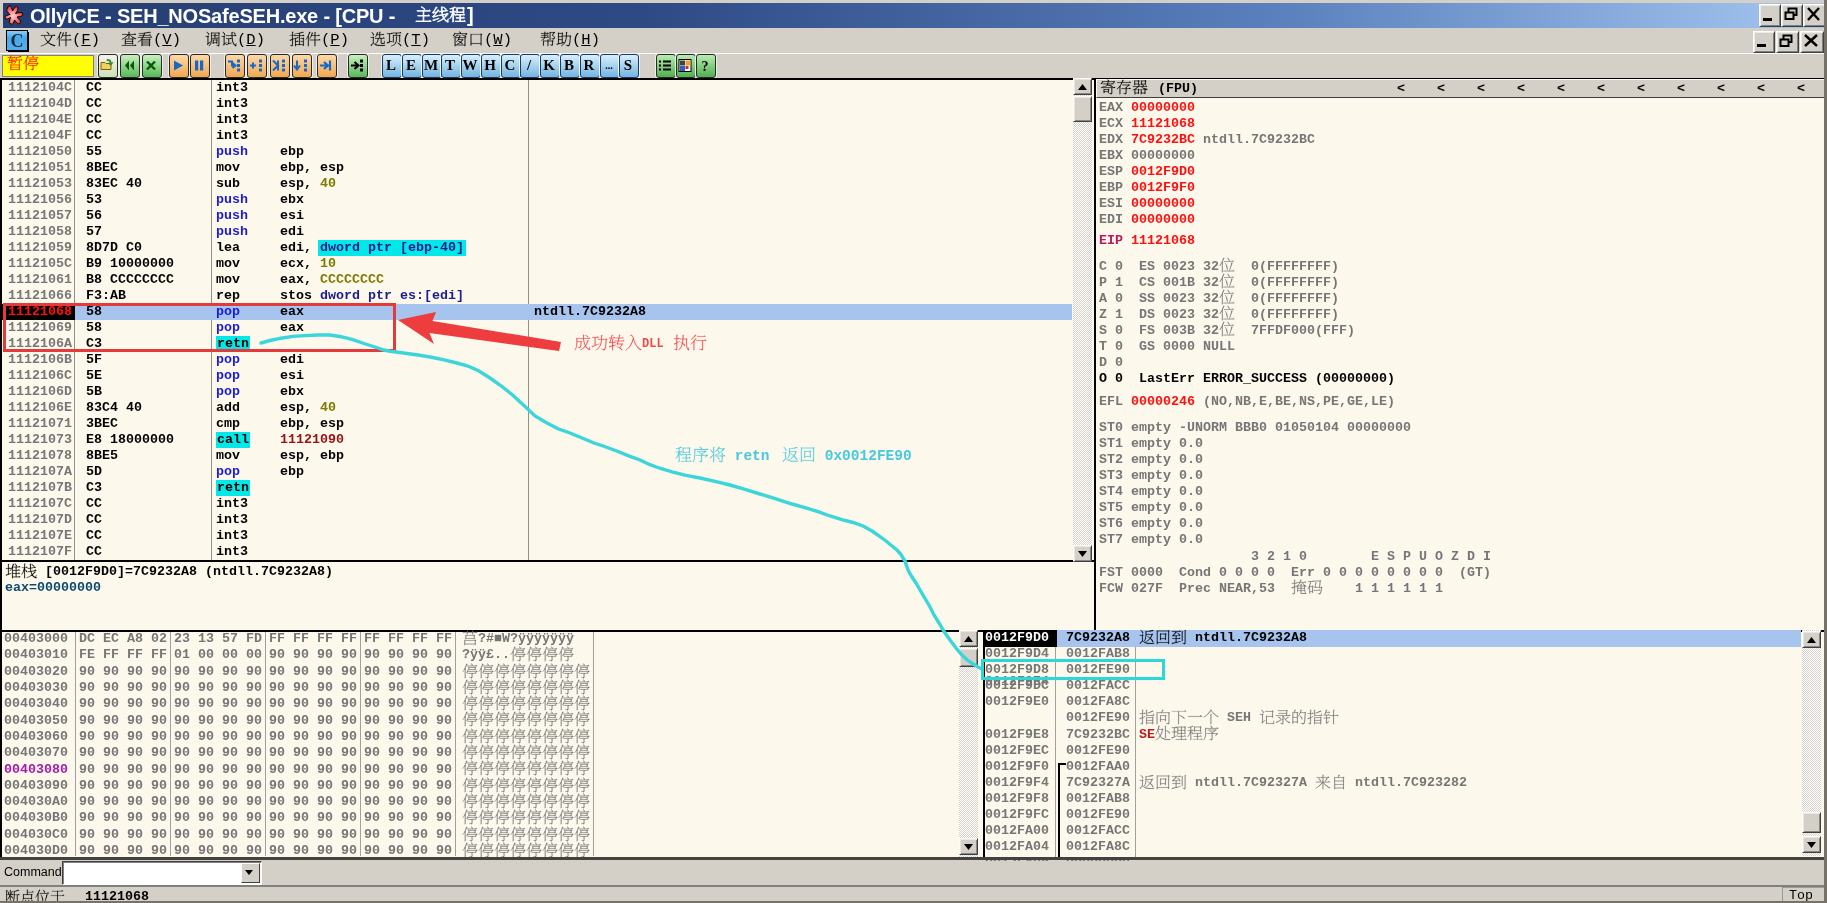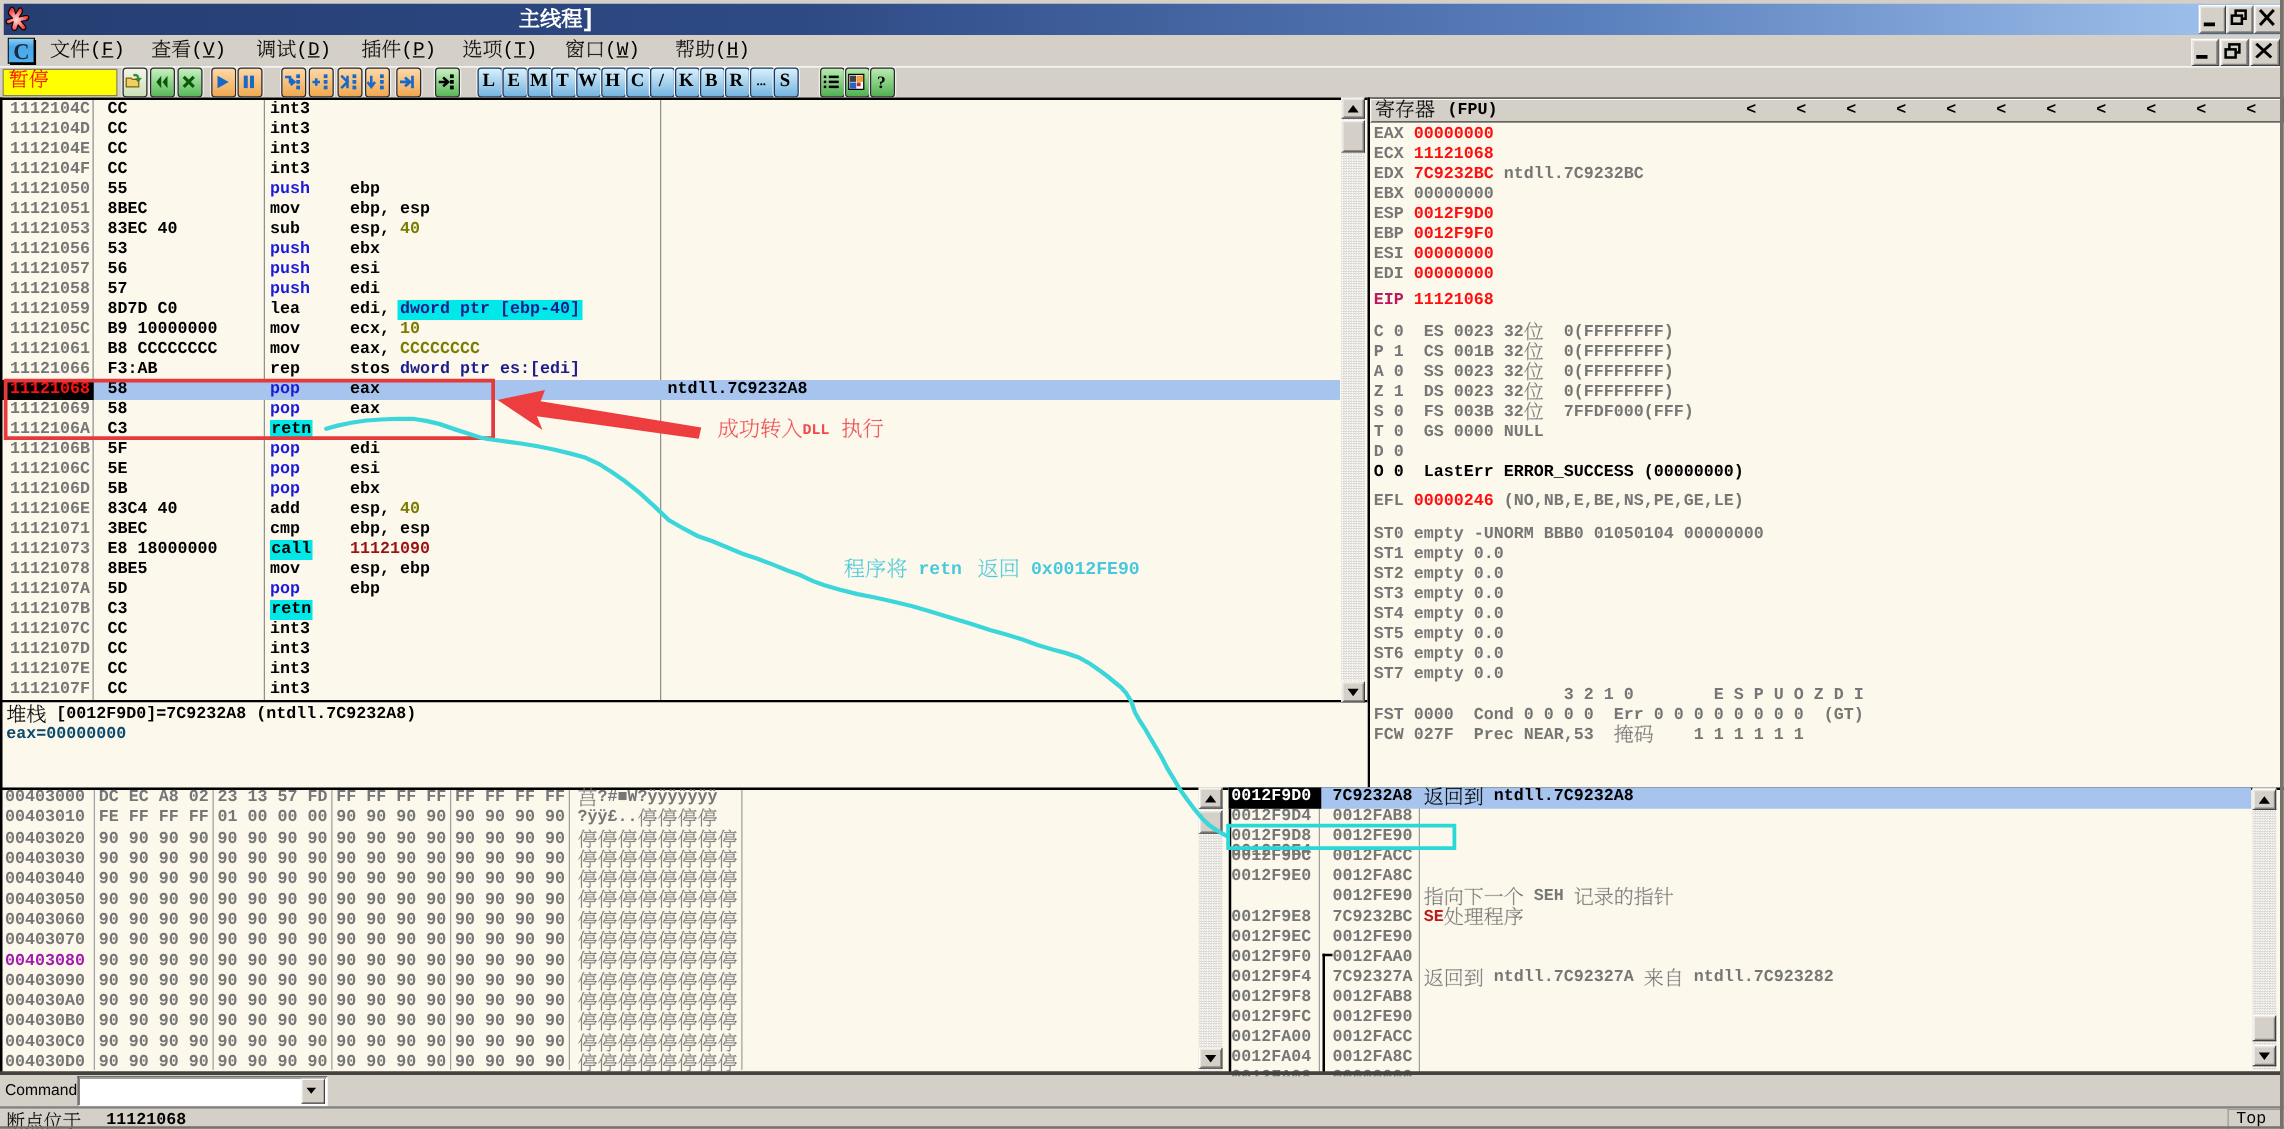--- a/index.html
+++ b/index.html
@@ -74,20 +74,21 @@
 <path d="M4.5 2 Q7 1 7.5 3.5 L8.5 7 L11 3 Q12.5 1.5 13.5 3 Q14.5 4.5 13.5 6.5 L11.5 9.5 L16 8.5 Q19 8 19 10 Q19 12 16.5 12.5 L13 13 L16 16.5 Q17.5 18.5 16 19.5 Q14.5 20.5 13 19 L10.5 16 L9.5 19 Q8.5 21 6.5 20 Q5 19 5.5 17 L6.5 13.5 L3.5 15 Q1.5 15.5 1 14 Q0.5 12 2.5 11.5 L6 10.5 L3.5 8 Q2 6.5 3 5 Z"></path>
       </g>
 <defs>
         <radialGradient id="og" cx="0.45" cy="0.55" r="0.6">
           <stop offset="0" stop-color="#ffd8d8"></stop>
           <stop offset="0.45" stop-color="#f88888"></stop>
           <stop offset="1" stop-color="#e81818"></stop>
         </radialGradient>
       </defs>
     </svg>
+    <span class="s" style="left:30px;top:4.5px;font-size:20px;font-weight:bold;color:#fff;letter-spacing:-0.2px">OllyICE - SEH_NOSafeSEH.exe - [CPU - </span>
     <svg style="position:absolute;left:415px;top:6.3px" width="51" height="17" viewBox="0 0 3000 1000" fill="#fff" stroke="#fff" stroke-width="50">
       <use href="#g4e3b" x="0"></use>
       <use href="#g7ebf" x="1000"></use>
       <use href="#g7a0b" x="2000"></use>
     </svg>
     <span class="s" style="left:467px;top:4px;font-size:20px;font-weight:bold;color:#fff">]</span>
     <div style="position:absolute;left:1759px;top:4px;width:20px;height:21px;background:#d4d0c8;border:1px solid;border-color:#ffffff #404040 #404040 #ffffff;box-shadow:inset 1px 1px 0 #ecebe5, inset -1px -1px 0 #808080"></div>
     <div style="position:absolute;left:1763px;top:18px;width:9px;height:3px;background:#000"></div>
     <div style="position:absolute;left:1781px;top:4px;width:20px;height:21px;background:#d4d0c8;border:1px solid;border-color:#ffffff #404040 #404040 #ffffff;box-shadow:inset 1px 1px 0 #ecebe5, inset -1px -1px 0 #808080"></div>
     <svg style="position:absolute;left:1784px;top:7px;" width="14" height="15">

